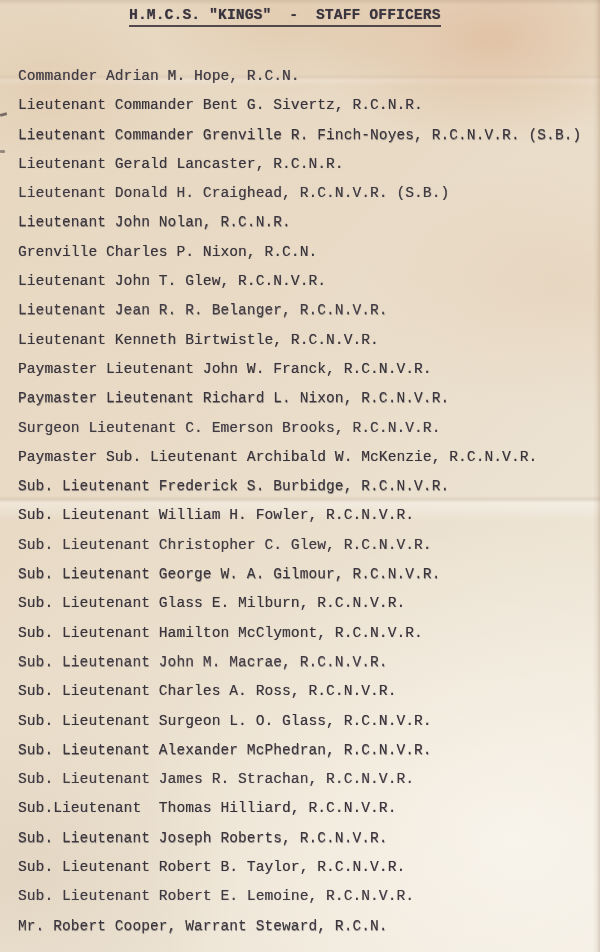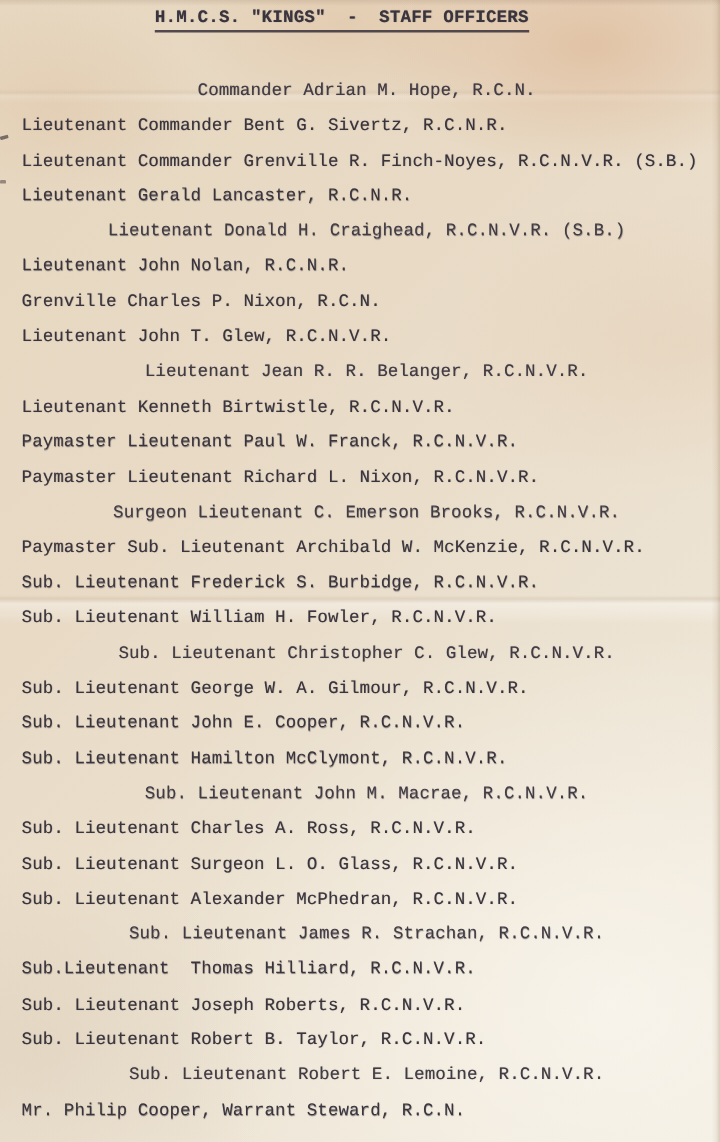--- a/index.html
+++ b/index.html
@@ -64,21 +64,21 @@
     height: 29.3px;
     line-height: 29.3px;
     font-size: 14.5px;
     letter-spacing: 0.1px;
     white-space: pre;
     color: #3a353d;
     text-shadow: 0.3px 0.3px 0.7px rgba(58,53,61,0.6);
   }
   
   .officer-line:nth-child(3n) { transform: translateY(0.4px); }
-  .officer-line:nth-child(4n+1) { color: #413b44; text-align: center; }
+  .officer-line:nth-child(4n+1) { color: #413b44; }
   .edge-mark {
     position: absolute;
     background: #5d5450;
     border-radius: 1px;
   }
   .edge-mark.m1 { left: 0; top: 113px; width: 7px; height: 3px; transform: rotate(-15deg); opacity: 0.8; }
   .edge-mark.m2 { left: 0; top: 150px; width: 5px; height: 3px; opacity: 0.6; }
 </style>
 </head>
 <body>
@@ -90,37 +90,37 @@
       <div class="officer-line">Commander Adrian M. Hope, R.C.N.</div>
       <div class="officer-line">Lieutenant Commander Bent G. Sivertz, R.C.N.R.</div>
       <div class="officer-line">Lieutenant Commander Grenville R. Finch-Noyes, R.C.N.V.R. (S.B.)</div>
       <div class="officer-line">Lieutenant Gerald Lancaster, R.C.N.R.</div>
       <div class="officer-line">Lieutenant Donald H. Craighead, R.C.N.V.R. (S.B.)</div>
       <div class="officer-line">Lieutenant John Nolan, R.C.N.R.</div>
       <div class="officer-line">Grenville Charles P. Nixon, R.C.N.</div>
       <div class="officer-line">Lieutenant John T. Glew, R.C.N.V.R.</div>
       <div class="officer-line">Lieutenant Jean R. R. Belanger, R.C.N.V.R.</div>
       <div class="officer-line">Lieutenant Kenneth Birtwistle, R.C.N.V.R.</div>
-      <div class="officer-line">Paymaster Lieutenant Paul W. Franck, R.C.N.V.R.</div>
+      <div class="officer-line">Paymaster Lieutenant John W. Franck, R.C.N.V.R.</div>
       <div class="officer-line">Paymaster Lieutenant Richard L. Nixon, R.C.N.V.R.</div>
       <div class="officer-line">Surgeon Lieutenant C. Emerson Brooks, R.C.N.V.R.</div>
       <div class="officer-line">Paymaster Sub. Lieutenant Archibald W. McKenzie, R.C.N.V.R.</div>
       <div class="officer-line">Sub. Lieutenant Frederick S. Burbidge, R.C.N.V.R.</div>
       <div class="officer-line">Sub. Lieutenant William H. Fowler, R.C.N.V.R.</div>
       <div class="officer-line">Sub. Lieutenant Christopher C. Glew, R.C.N.V.R.</div>
       <div class="officer-line">Sub. Lieutenant George W. A. Gilmour, R.C.N.V.R.</div>
-      <div class="officer-line">Sub. Lieutenant John E. Cooper, R.C.N.V.R.</div>
+      <div class="officer-line">Sub. Lieutenant Glass E. Milburn, R.C.N.V.R.</div>
       <div class="officer-line">Sub. Lieutenant Hamilton McClymont, R.C.N.V.R.</div>
       <div class="officer-line">Sub. Lieutenant John M. Macrae, R.C.N.V.R.</div>
       <div class="officer-line">Sub. Lieutenant Charles A. Ross, R.C.N.V.R.</div>
       <div class="officer-line">Sub. Lieutenant Surgeon L. O. Glass, R.C.N.V.R.</div>
       <div class="officer-line">Sub. Lieutenant Alexander McPhedran, R.C.N.V.R.</div>
       <div class="officer-line">Sub. Lieutenant James R. Strachan, R.C.N.V.R.</div>
       <div class="officer-line">Sub.Lieutenant  Thomas Hilliard, R.C.N.V.R.</div>
       <div class="officer-line">Sub. Lieutenant Joseph Roberts, R.C.N.V.R.</div>
       <div class="officer-line">Sub. Lieutenant Robert B. Taylor, R.C.N.V.R.</div>
       <div class="officer-line">Sub. Lieutenant Robert E. Lemoine, R.C.N.V.R.</div>
-      <div class="officer-line">Mr. Philip Cooper, Warrant Steward, R.C.N.</div>
+      <div class="officer-line">Mr. Robert Cooper, Warrant Steward, R.C.N.</div>
     </div>
 
   <div class="edge-mark m1"></div>
   <div class="edge-mark m2"></div>
 </div>
 
 </body></html>

